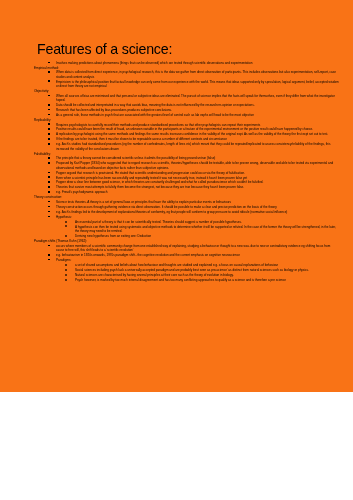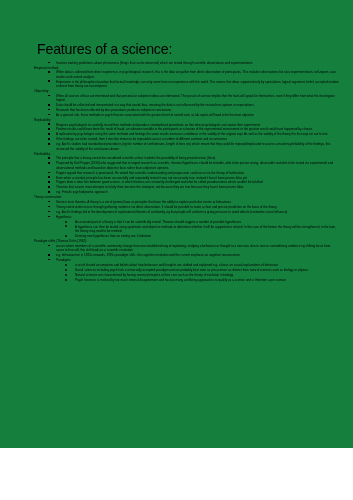--- a/index.html
+++ b/index.html
@@ -9,22 +9,22 @@
   }
   body {
     width: 353px;
     height: 500px;
     font-family: "Liberation Sans", sans-serif;
     color: #000000;
     overflow: hidden;
   }
   .page {
     width: 353px;
-    height: 448px;
-    background: #15803d;
+    height: 392px;
+    background: #f97316;
     box-sizing: border-box;
     padding: 42px 6px 13px 34px;
     position: relative;
   }
   .doc-title {
     font-size: 14.2px;
     font-weight: 400;
     letter-spacing: -0.2px;
     color: #000000;
     margin: 0 0 3px 3px;

